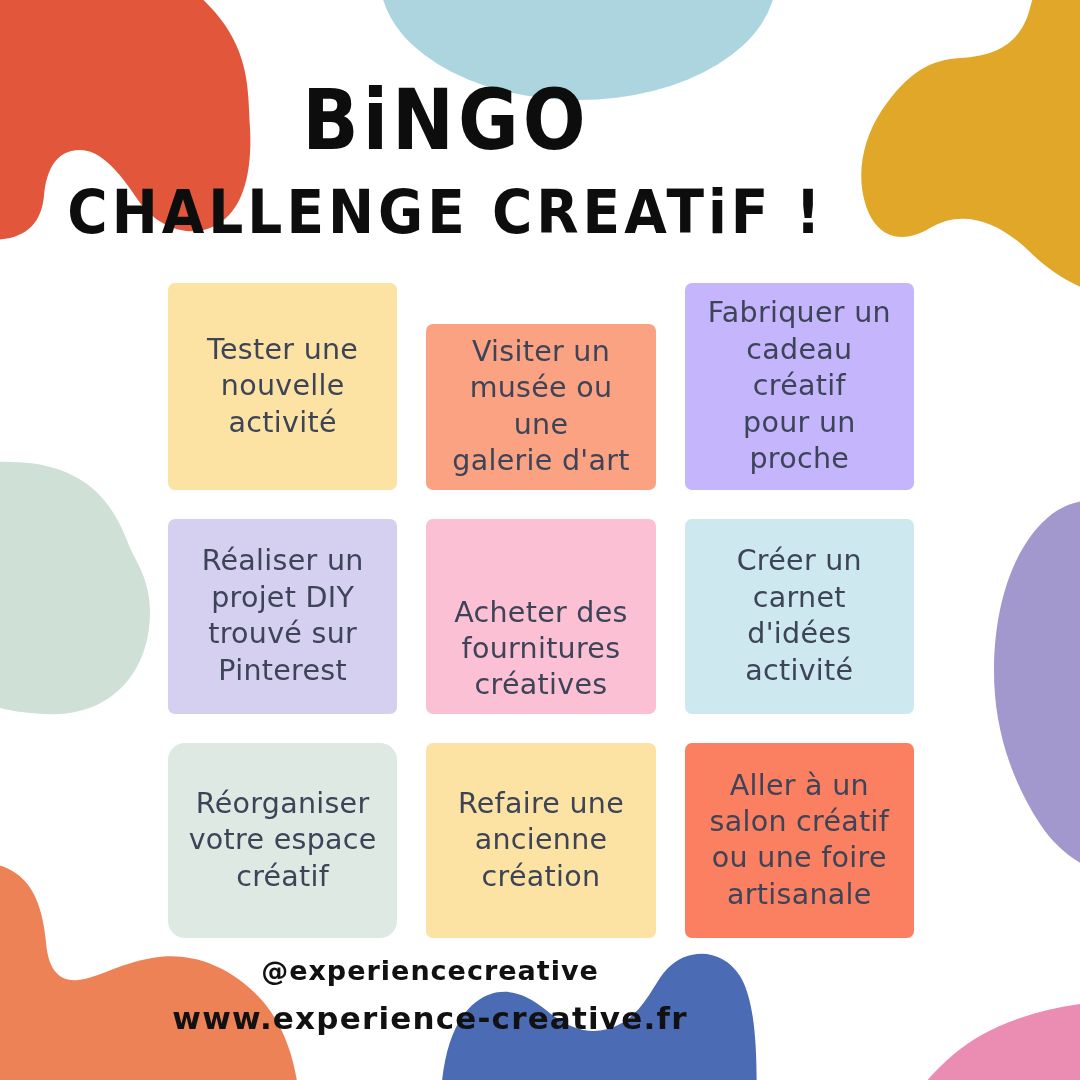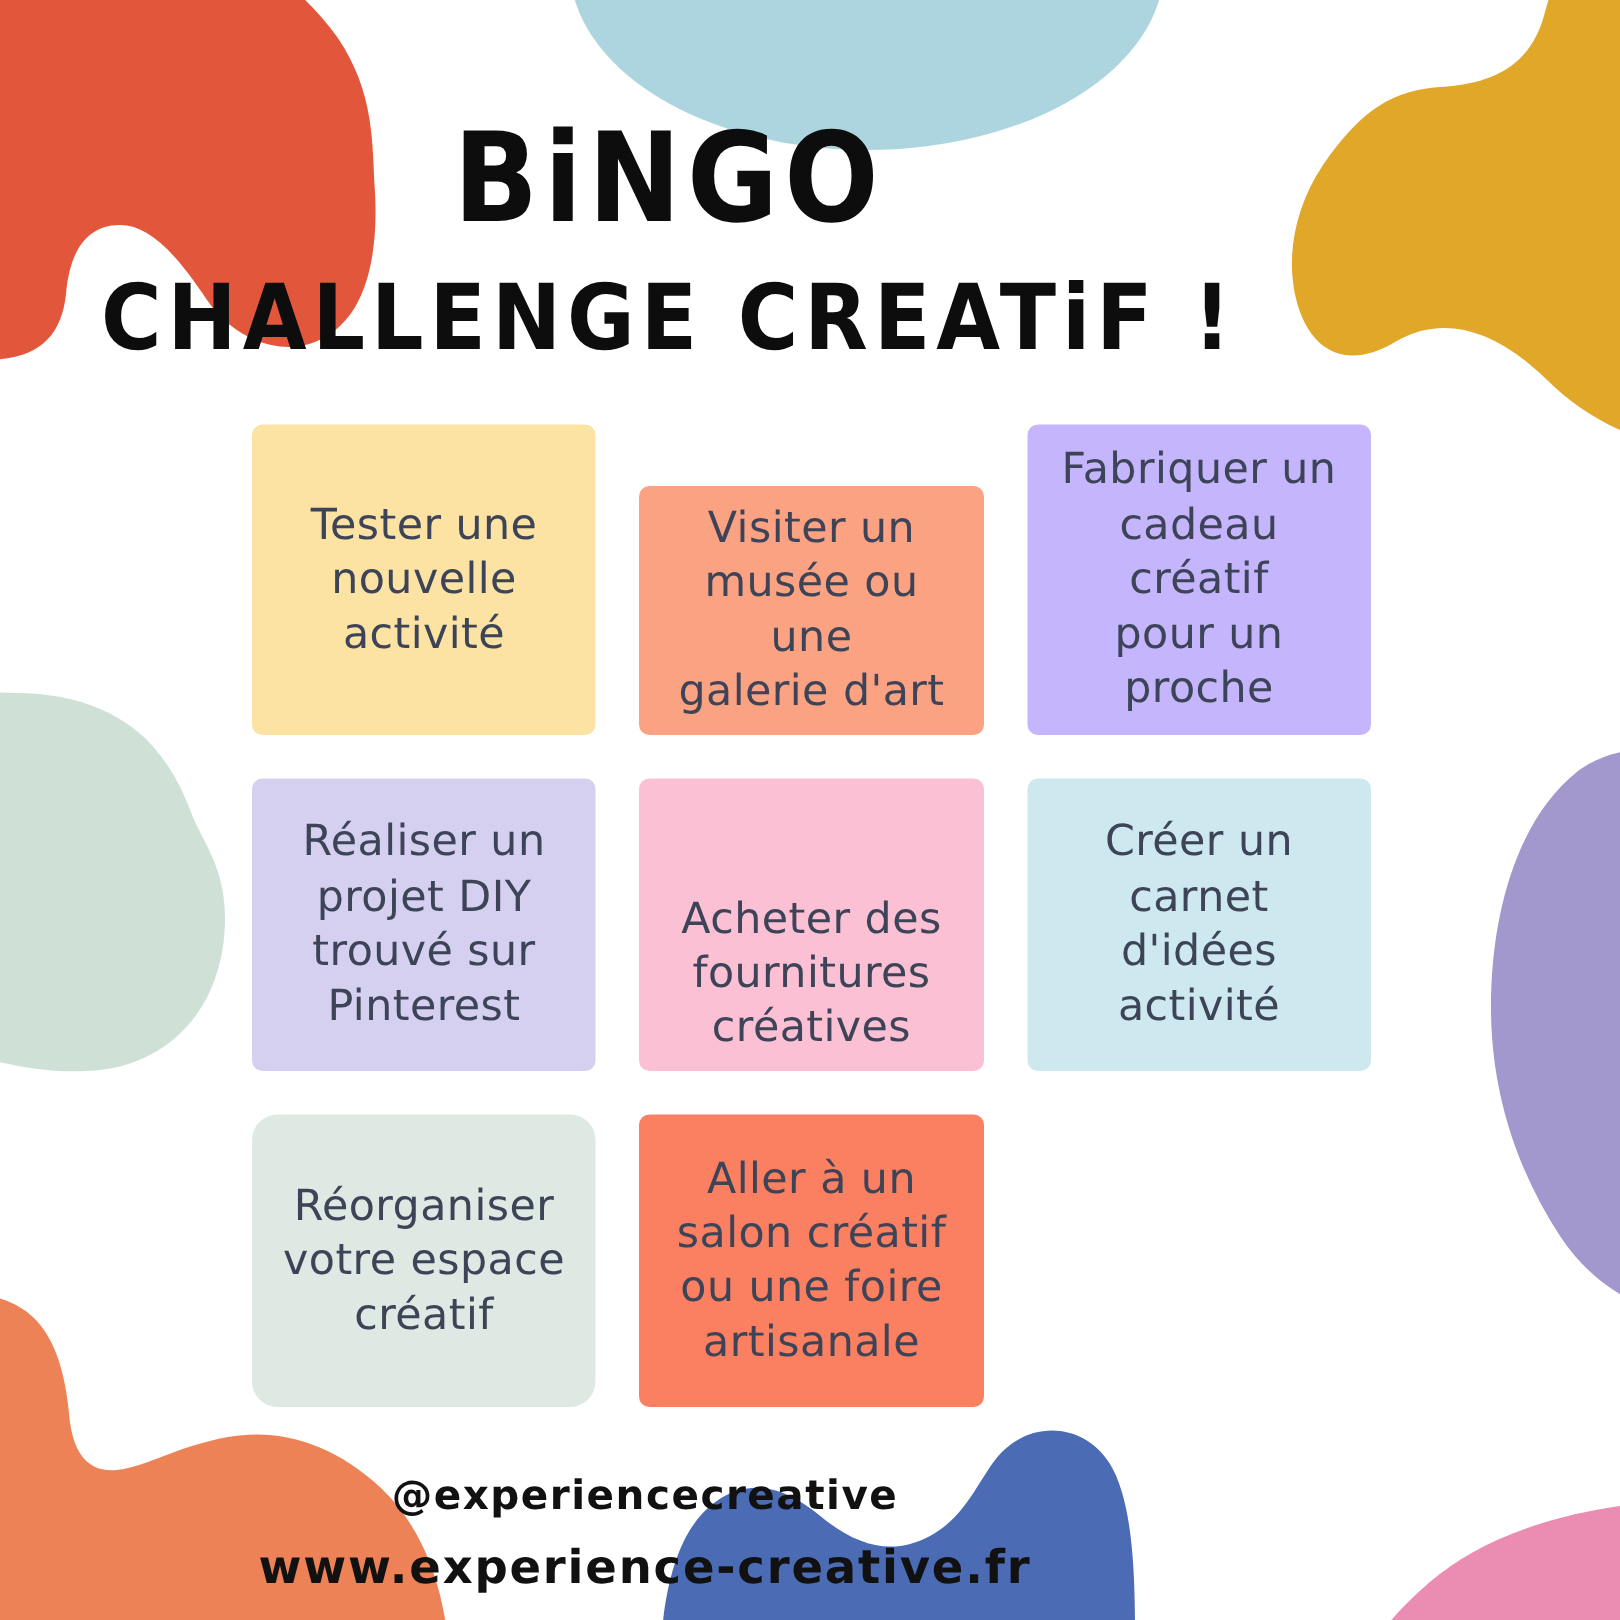--- a/index.html
+++ b/index.html
@@ -87,21 +87,21 @@
     line-height: 1.28;
     color: #3d4457;
     letter-spacing: 0.3px;
     white-space: pre-line;
   }
 
   
   #footer {
     position: absolute;
     left: 0;
-    top: 984px;
+    top: 957px;
     width: 860px;
     text-align: center;
     z-index: 6;
   }
   #footer-handle {
     font-family: "DejaVu Sans", sans-serif;
     font-weight: 700;
     font-size: 27px;
     letter-spacing: 1px;
     color: #111111;
@@ -210,20 +210,25 @@
         <div class="bingo-cell-text" style="color: rgb(61, 68, 87);">Créer un
 carnet
 d'idées
 activité</div>
       </div>
       <div class="bingo-cell" style="background: rgb(222, 233, 228); border-radius: 17px;">
         <div class="bingo-cell-text" style="color: rgb(61, 68, 87);">Réorganiser
 votre espace
 créatif</div>
       </div>
+      <div class="bingo-cell" style="background: rgb(252, 227, 163);">
+        <div class="bingo-cell-text" style="color: rgb(61, 68, 87);">Refaire une
+ancienne
+création</div>
+      </div>
       <div class="bingo-cell" style="background: rgb(251, 127, 97);">
         <div class="bingo-cell-text" style="color: rgb(61, 68, 87);">Aller à un
 salon créatif
 ou une foire
 artisanale</div>
       </div>
     </div>
 
   <div id="footer">
     <div id="footer-handle">@experiencecreative</div>

